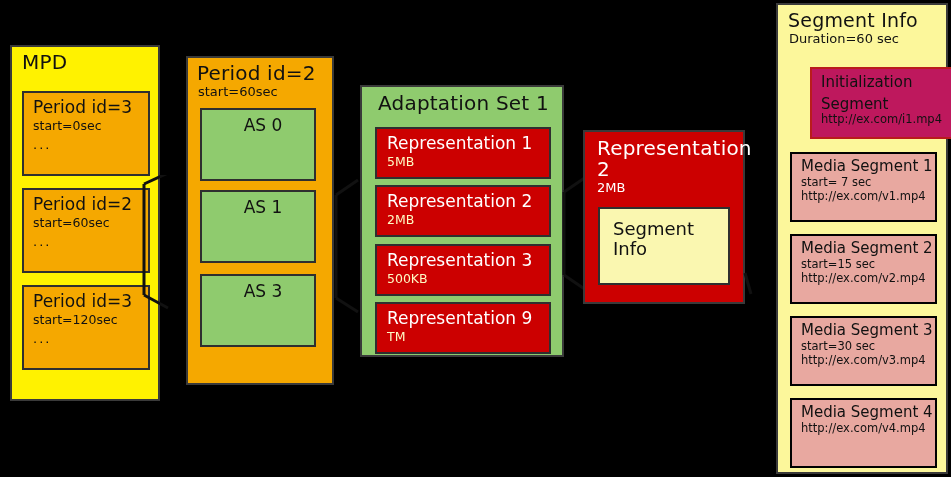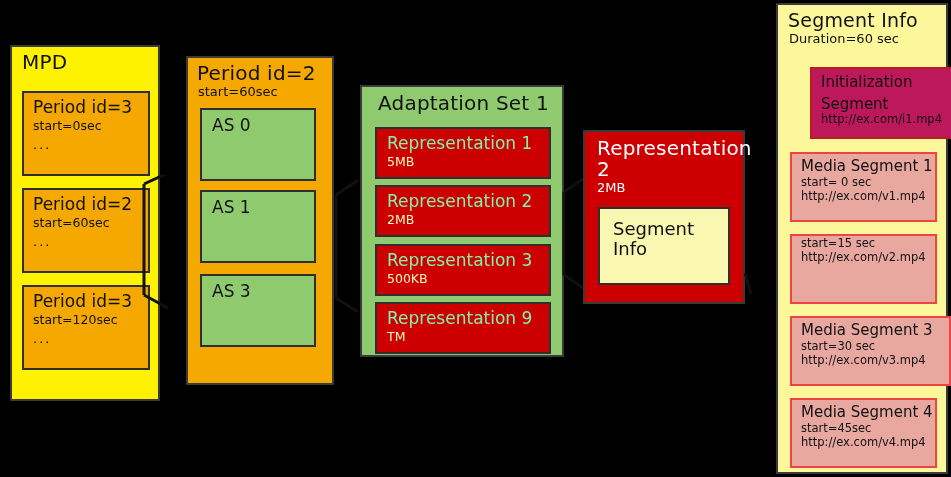--- a/index.html
+++ b/index.html
@@ -57,45 +57,45 @@
   #mpd-panel .panel-title { padding: 5px 0 0 10px; }
   .period-box { background: #F5A800; }
   .period-box .box-title { padding: 5px 0 0 9px; }
   .period-box .box-sub { padding: 1px 0 0 9px; }
   .ellipsis { padding: 4px 0 0 9px; font-size: 13px; letter-spacing: 2px; color:#111; }
 
   
   #period-panel { background: #F5A800; }
   #period-panel .panel-title { padding: 5px 0 0 9px; }
   #period-panel .panel-sub { padding: 1px 0 0 10px; }
-  .as-box { background: #8FCB6E; }
+  .as-box { background: #8FCB6E; text-align: center; }
   .as-box .box-title { padding: 6px 0 0 10px; }
 
   
   #as-panel { background: #8FCB6E; }
   #as-panel .panel-title { padding: 6px 0 0 16px; }
   .rep-box { background: #CC0000; border: 2px solid #2f2f2f; }
-  .rep-box .box-title { color: #86efac; padding: 5px 0 0 10px; font-size: 17px; }
+  .rep-box .box-title { color: #ffffff; padding: 5px 0 0 10px; font-size: 17px; }
   .rep-box .box-sub { color: #fef9c3; padding: 1px 0 0 10px; font-size: 12.5px; }
 
   
   #rep-panel { background: #CC0000; }
   #rep-panel .panel-title { color: #FFFFFF; padding: 6px 0 0 12px; }
   #rep-panel .panel-sub { color: #FFFFFF; padding: 1px 0 0 12px; }
   #seginfo-inner { background: #FAF7B0; }
   #seginfo-inner .box-title { padding: 10px 0 0 13px; font-size: 18px; }
 
   
   #seg-panel { background: #FCF79B; }
   #seg-panel .panel-title { padding: 6px 0 0 10px; font-size: 19px; }
   #seg-panel .panel-sub { padding: 1px 0 0 11px; font-size: 13px; }
   .init-seg { background: #be185d; border: 2px solid #b91c1c; margin-left: 20px; }
   .init-seg .box-title { padding: 5px 0 0 9px; font-size: 15px; }
   .init-seg .box-sub  { padding: 0px 0 0 9px; font-size: 11.5px; }
-  .media-seg { background: #E8A8A0; border: 2px solid #ef4444; }
+  .media-seg { background: #E8A8A0; border: 2px solid #000000; }
   .media-seg .box-title { padding: 4px 0 0 9px; font-size: 15px; }
   .media-seg .box-sub  { padding: 0px 0 0 9px; font-size: 11.5px; }
 
   .connector { position: absolute; pointer-events: none; }
 </style>
 </head>
 <body>
 
 <div class="stage">
 
@@ -193,35 +193,35 @@
     <div class="panel-sub">Duration=60 sec</div>
 
     <div class="box init-seg" style="left:12px; top:62px; width:147px; height:72px;">
       <div class="box-title">Initialization</div>
       <div class="box-title">Segment</div>
       <div class="box-sub">http://ex.com/i1.mp4</div>
     </div>
 
     <div class="box media-seg" style="left:12px; top:147px; width:147px; height:70px;">
       <div class="box-title">Media Segment 1</div>
-      <div class="box-sub">start= 0 sec</div>
+      <div class="box-sub">start= 7 sec</div>
       <div class="box-sub">http://ex.com/v1.mp4</div>
     </div>
 
     <div class="box media-seg" style="left:12px; top:229px; width:147px; height:70px;">
+      <div class="box-title">Media Segment 2</div>
       <div class="box-sub">start=15 sec</div>
       <div class="box-sub">http://ex.com/v2.mp4</div>
     </div>
 
-    <div class="box media-seg" style="left:12px; top:311px; width:161px; height:70px;">
+    <div class="box media-seg" style="left:12px; top:311px; width:147px; height:70px;">
       <div class="box-title">Media Segment 3</div>
       <div class="box-sub">start=30 sec</div>
       <div class="box-sub">http://ex.com/v3.mp4</div>
     </div>
 
     <div class="box media-seg" style="left:12px; top:393px; width:147px; height:70px;">
       <div class="box-title">Media Segment 4</div>
-      <div class="box-sub">start=45sec</div>
       <div class="box-sub">http://ex.com/v4.mp4</div>
     </div>
   </div>
 
 </div>
 
 </body></html>

